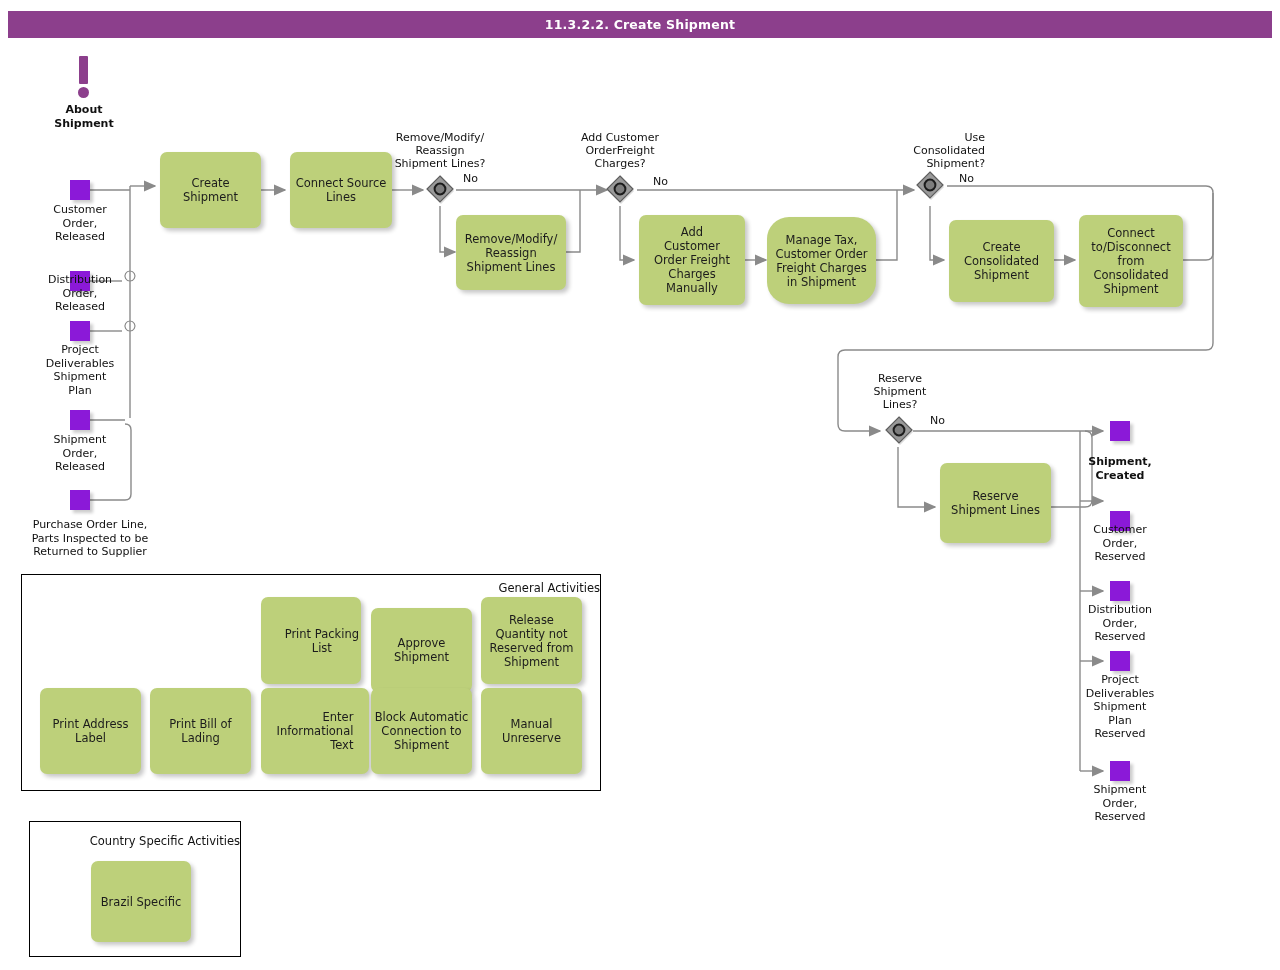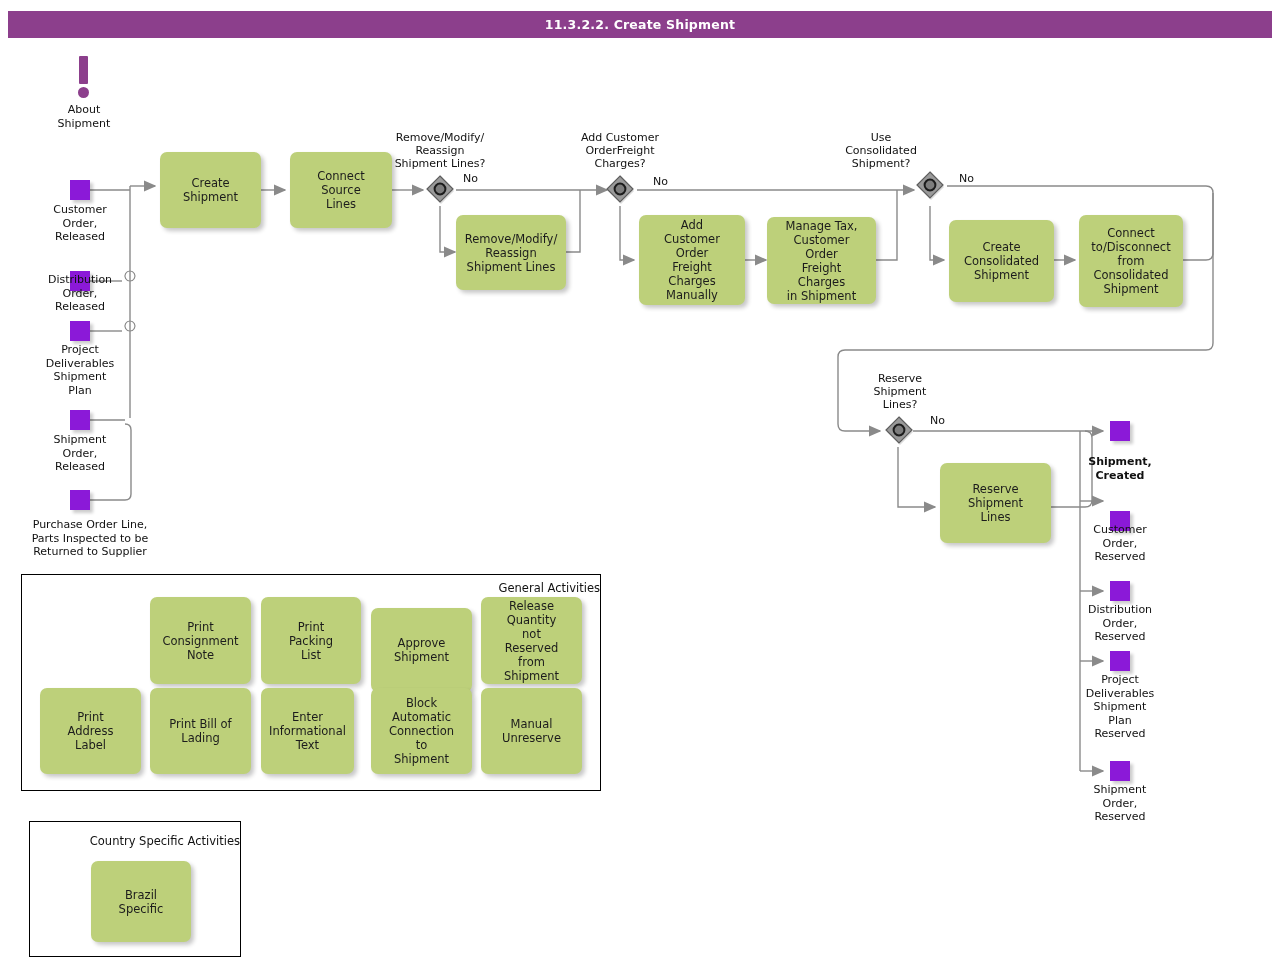--- a/index.html
+++ b/index.html
@@ -13,39 +13,39 @@
             background:#8c3f8c;color:#fff;font-weight:bold;font-size:12.5px;
             display:flex;align-items:center;justify-content:center;letter-spacing:.2px;}
 
   
   #wires{position:absolute;left:0;top:0;width:1280px;height:970px;pointer-events:none;}
 
   
   .task{position:absolute;background:#bdd07a;border-radius:7px;
         box-shadow:3px 3px 4px rgba(0,0,0,.22);
         display:flex;align-items:center;justify-content:center;text-align:center;
-        font-size:11.5px;line-height:14px;color:#1c1c1c;padding:16px;box-sizing:border-box;}
+        font-size:11.5px;line-height:14px;color:#1c1c1c;padding:2px;box-sizing:border-box;}
 
   
   .evt{position:absolute;width:20px;height:20px;background:#8b19d8;
        box-shadow:3px 3px 3px rgba(0,0,0,.20);}
   .evtlbl{position:absolute;text-align:center;font-size:11px;line-height:13.5px;color:#111;}
 
   
   .gw{position:absolute;width:30px;height:30px;}
   .gwlbl{position:absolute;text-align:center;font-size:11px;line-height:13px;color:#111;}
   .flowlbl{position:absolute;font-size:11px;color:#111;}
 
   
   .bang{position:absolute;}
   .bang .bar{position:absolute;left:9px;top:0;width:9px;height:28px;background:#8c3f8c;
              border-radius:1px;}
   .bang .dot{position:absolute;left:8px;top:31px;width:11px;height:11px;border-radius:50%;
              background:#8c3f8c;}
-  .anlbl{position:absolute;text-align:center;font-size:11px;line-height:13.5px;color:#111;}
+  .anlbl{position:absolute;text-align:center;font-size:11px;line-height:13.5px;color:#111;font-weight:bold;}
 
   
   .panel{position:absolute;border:1.6px solid #000;background:#fff;box-sizing:border-box;}
   .panel-title{position:absolute;text-align:right;font-size:11.5px;color:#111;width:100%;}
 </style>
 </head>
 <body>
 
 <div id="canvas">
 
@@ -173,21 +173,21 @@
   </div>
 
   <div class="task" style="left:639px;top:215px;width:106px;height:90px;">
     <span style="white-space:pre-line">Add
 Customer
 Order Freight
 Charges
 Manually</span>
   </div>
 
-  <div class="task" style="left:767px;top:217px;width:109px;height:87px;">
+  <div class="task" style="left:767px;top:217px;width:109px;height:87px;border-radius:22px;">
     <span style="white-space:pre-line">Manage Tax,
 Customer Order
 Freight Charges
 in Shipment</span>
   </div>
 
   <div class="task" style="left:949px;top:220px;width:105px;height:82px;">
     <span style="white-space:pre-line">Create
 Consolidated
 Shipment</span>
@@ -223,21 +223,21 @@
     <div>OrderFreight</div>
     <div>Charges?</div>
   </div>
   <svg class="gw" style="left:605px;top:175px;" viewBox="0 0 30 30">
     <polygon points="16,3 29,16 16,29 3,16" fill="#bfbfbf" opacity=".55"></polygon>
     <polygon points="15,1 28,14 15,27 2,14" fill="#9a9a9a" stroke="#5d5d5d" stroke-width="1.2"></polygon>
     <circle cx="15" cy="14" r="5.4" fill="#7d7d7d" stroke="#1c1c1c" stroke-width="2"></circle>
   </svg>
   <div class="flowlbl" style="left:653px;top:175px;">No</div>
 
-  <div class="gwlbl" style="left:826px;top:131px;width:110px;">
+  <div class="gwlbl" style="left:875px;top:131px;width:110px;text-align:right;">
     <div>Use</div>
     <div>Consolidated</div>
     <div>Shipment?</div>
   </div>
   <svg class="gw" style="left:915px;top:171px;" viewBox="0 0 30 30">
     <polygon points="16,3 29,16 16,29 3,16" fill="#bfbfbf" opacity=".55"></polygon>
     <polygon points="15,1 28,14 15,27 2,14" fill="#9a9a9a" stroke="#5d5d5d" stroke-width="1.2"></polygon>
     <circle cx="15" cy="14" r="5.4" fill="#7d7d7d" stroke="#1c1c1c" stroke-width="2"></circle>
   </svg>
   <div class="flowlbl" style="left:959px;top:172px;">No</div>
@@ -287,25 +287,20 @@
   <div class="evtlbl" style="left:1070px;top:783px;width:100px;">
     <div>Shipment</div>
     <div>Order,</div>
     <div>Reserved</div>
   </div>
 
   <div class="panel" style="left:21px;top:574px;width:580px;height:217px;">
     <div class="panel-title" style="top:6px;">General Activities</div>
   </div>
 
-  <div class="task" style="left:150px;top:597px;width:101px;height:87px;">
-    <span style="white-space:pre-line">Print
-Consignment
-Note</span>
-    </div>
   <div class="task" style="left:261px;top:597px;width:100px;height:87px;justify-content:flex-end;">
     <span style="white-space:pre-line">Print Packing
 List</span>
     </div>
   <div class="task" style="left:371px;top:608px;width:101px;height:84px;">
     <span style="white-space:pre-line">Approve
 Shipment</span>
     </div>
   <div class="task" style="left:481px;top:597px;width:101px;height:87px;">
     <span style="white-space:pre-line">Release
@@ -315,21 +310,21 @@
     </div>
 
   <div class="task" style="left:40px;top:688px;width:101px;height:86px;">
     <span style="white-space:pre-line">Print Address
 Label</span>
     </div>
   <div class="task" style="left:150px;top:688px;width:101px;height:86px;">
     <span style="white-space:pre-line">Print Bill of
 Lading</span>
     </div>
-  <div class="task" style="left:261px;top:688px;width:93px;height:86px;">
+  <div class="task" style="left:261px;top:688px;width:108px;height:86px;text-align:right;">
     <span style="white-space:pre-line">Enter
 Informational
 Text</span>
     </div>
   <div class="task" style="left:371px;top:688px;width:101px;height:86px;">
     <span style="white-space:pre-line">Block Automatic
 Connection to
 Shipment</span>
     </div>
   <div class="task" style="left:481px;top:688px;width:101px;height:86px;">

